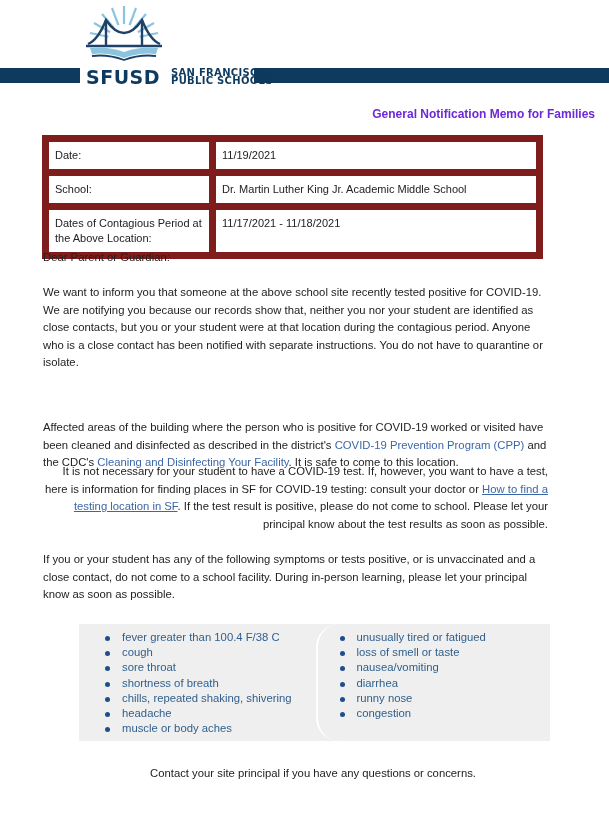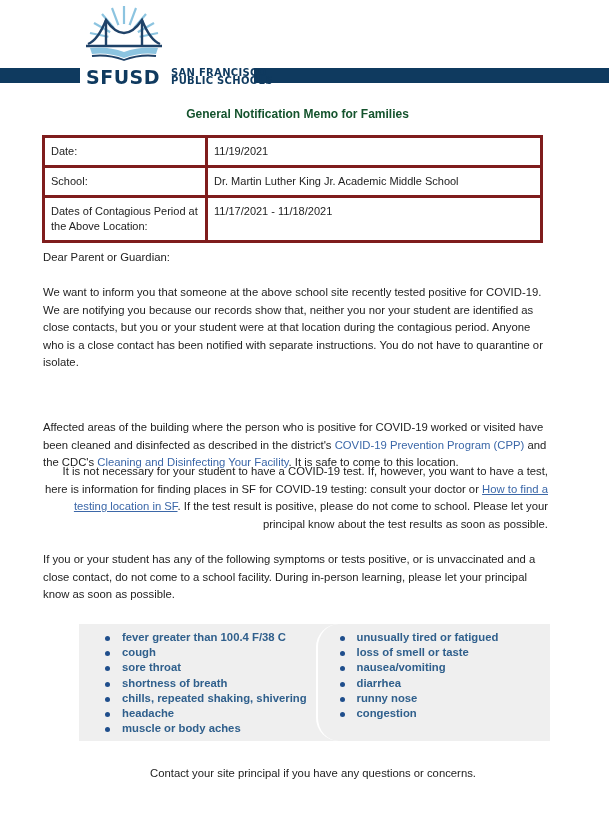--- a/index.html
+++ b/index.html
@@ -4,29 +4,29 @@
 <style>
   html, body { margin:0; padding:0; background:#fff; }
   body { width:609px; height:819px; position:relative; overflow:hidden;
          font-family:"Liberation Sans", sans-serif; color:#222; }
   .header { position:absolute; left:0; top:0; width:591px; height:92px; }
   .bar-left { position:absolute; left:0; top:68px; width:80px; height:15px; background:#0f3a5f; }
   .bar-right { position:absolute; left:254px; top:68px; width:355px; height:15px; background:#0f3a5f; }
   .logo-svg { position:absolute; left:84px; top:2px; }
   .logo-text { position:absolute; left:86px; top:66px; font-family:"DejaVu Sans", sans-serif; font-weight:bold; font-size:19px; color:#0f3a5f; letter-spacing:0.5px; }
   .logo-sub { position:absolute; left:171px; top:69px; font-family:"DejaVu Sans", sans-serif; font-weight:bold; font-size:10px; color:#0f3a5f; line-height:7.5px; letter-spacing:0.3px; }
-  .title { position:absolute; left:0; width:595px; top:107px; text-align:center; font-weight:bold; font-size:12px; color:#14532d; }
+  .title { position:absolute; left:0; width:595px; top:107px; text-align:right; font-weight:bold; font-size:12px; color:#6d28d9; }
   table.info { position:absolute; left:42px; top:135px; width:501px; border-collapse:collapse; font-size:11px; color:#222; }
-  table.info td { border:3px solid #7f1d1d; padding:6px 6px; vertical-align:top; line-height:15px; }
+  table.info td { border:7px solid #7f1d1d; padding:6px 6px; vertical-align:top; line-height:15px; }
   table.info td.lbl { width:148px; }
   .body-text { position:absolute; left:43px; width:505px; font-size:11.3px; line-height:17.6px; color:#222; }
   .link { color:#3b67a8; }
   .link-u { color:#3b67a8; text-decoration:underline; }
   .symptoms { position:absolute; left:79px; top:624px; width:471px; height:117px; background:#efefef; display:flex; }
-  .sym-col { flex:1; padding:6px 2px 0 24px;font-weight:bold; }
+  .sym-col { flex:1; padding:6px 2px 0 24px; }
   .sym-col + .sym-col { border-left:2px solid #fff; padding-left:20px;border-radius:23px; }
   .sym-col ul { margin:0; padding:0; list-style:none; }
   .sym-col li { font-size:11.3px; line-height:15.2px; color:#2f5f8c; position:relative; padding-left:19px; }
   .sym-col li::before { content:""; position:absolute; left:2px; top:6px; width:5px; height:5px; border-radius:50%; background:#1f4e8c; }
   .contact { position:absolute; left:0; width:584px; top:767px; text-align:center; font-size:11.3px; color:#222;padding-left:21px; }
   .footer { position:absolute; left:43px; top:837px; font-size:10px; color:#222; }
 </style>
 </head>
 <body>
 

